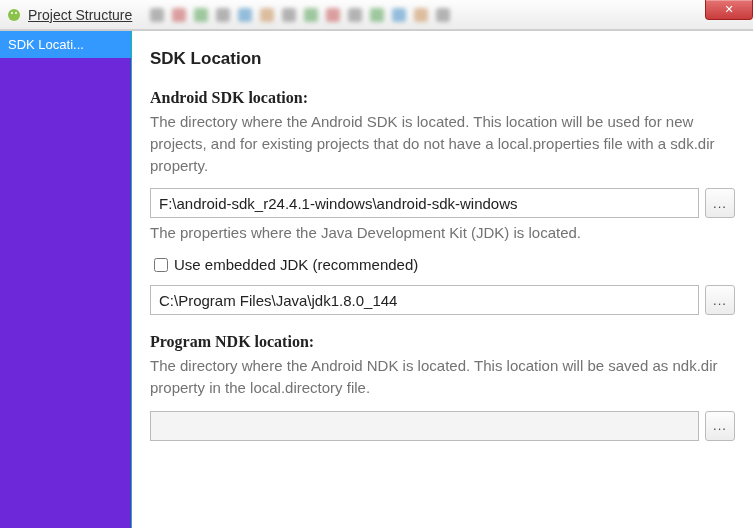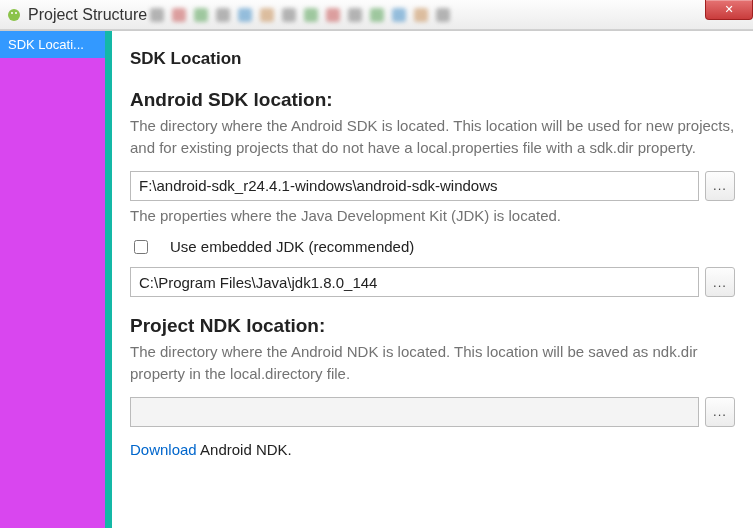--- a/index.html
+++ b/index.html
@@ -38,21 +38,21 @@
     .blur-dot {
       width: 14px; height: 14px; border-radius: 3px;
     }
     .app-icon {
       width: 16px; height: 16px;
       margin-right: 6px;
       display: inline-flex;
       align-items: center;
       justify-content: center;
     }
-    .titlebar-title { color: #333; font-size: 16px; }
+    .titlebar-title { color: #333; font-size: 14px; text-decoration: underline; }
     .close-btn {
       position: absolute;
       right: 0; top: 0;
       width: 48px; height: 20px;
       background: linear-gradient(#e57373, #c93c3c);
       border: 1px solid #a02020;
       border-top: none;
       border-bottom-left-radius: 4px;
       border-bottom-right-radius: 4px;
       display: flex;
@@ -62,23 +62,23 @@
       font-size: 11px;
       box-shadow: inset 0 1px 0 rgba(255,255,255,0.3);
     }
     .body-area {
       flex: 1;
       display: flex;
       background: #fff;
       border-top: 1px solid #ccc;
     }
     .sidebar {
-      width: 112px;
-      background: #d946ef;
-      border-right: 7px solid #14b8a6;
+      width: 132px;
+      background: #6d28d9;
+      border-right: 1px solid #14b8a6;
     }
     .sidebar-item {
       padding: 6px 8px;
       font-size: 13px;
       white-space: nowrap;
       overflow: hidden;
       text-overflow: ellipsis;
     }
     .sidebar-item.selected {
       background: #3399ff;
@@ -88,24 +88,25 @@
       flex: 1;
       padding: 18px 18px 18px 18px;
       color: #222;
     }
     h1.page-title {
       font-size: 17px;
       font-weight: bold;
       margin-bottom: 20px;
     }
     h2.section-title {
-      font-size: 19px;
+      font-size: 16px;
       font-weight: bold;
       margin-bottom: 4px;
       margin-top: 18px;
+      font-family: Liberation Serif, serif;
     }
     h2.section-title.first { margin-top: 0; }
     p.desc {
       font-size: 15px;
       line-height: 1.45;
       color: #737373;
       margin-bottom: 12px;
     }
     .input-row {
       display: flex;
@@ -135,21 +136,21 @@
       border-radius: 3px;
       background: linear-gradient(#fdfdfd, #ececec);
       font-size: 13px;
       color: #444;
       cursor: pointer;
       letter-spacing: 1px;
     }
     .checkbox-row {
       display: flex;
       align-items: center;
-      gap: 22px;
+      gap: 6px;
       margin: 10px 0 12px 4px;
       font-size: 15px;
     }
     .checkbox-row input[type=checkbox]{
       width: 14px; height: 14px;
     }
     .footer-text {
       margin-top: 14px;
       font-size: 15px;
     }
@@ -206,24 +207,21 @@
     <p class="desc">The properties where the Java Development Kit (JDK) is located.</p>
     <label class="checkbox-row">
       <input type="checkbox" style="">
       <span>Use embedded JDK (recommended)</span>
     </label>
     <div class="input-row">
       <input class="path" type="text" value="C:\Program Files\Java\jdk1.8.0_144" style="">
       <button class="browse">...</button>
     </div>
 
-    <h2 class="section-title">Project NDK location:</h2>
+    <h2 class="section-title">Program NDK location:</h2>
     <p class="desc">The directory where the Android NDK is located. This location will be saved as ndk.dir property in the local.directory file.</p>
     <div class="input-row">
       <input class="path disabled" type="text" disabled="" value="" style="">
       <button class="browse">...</button>
     </div>
 
-    <div class="footer-text">
-      <a href="#">Download</a><span> Android NDK.</span>
-    </div>
   </div>
 </div>
 
 </body></html>

